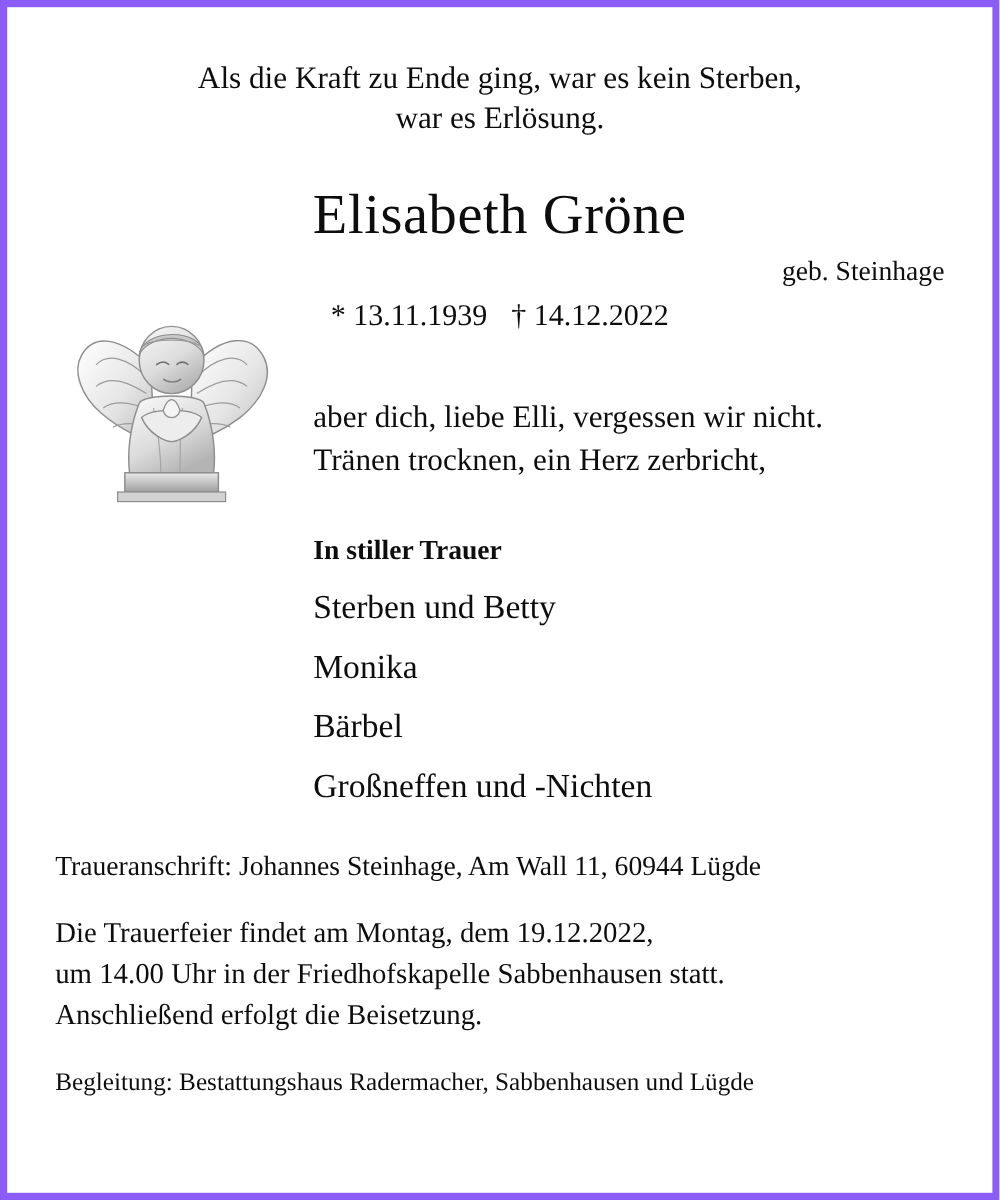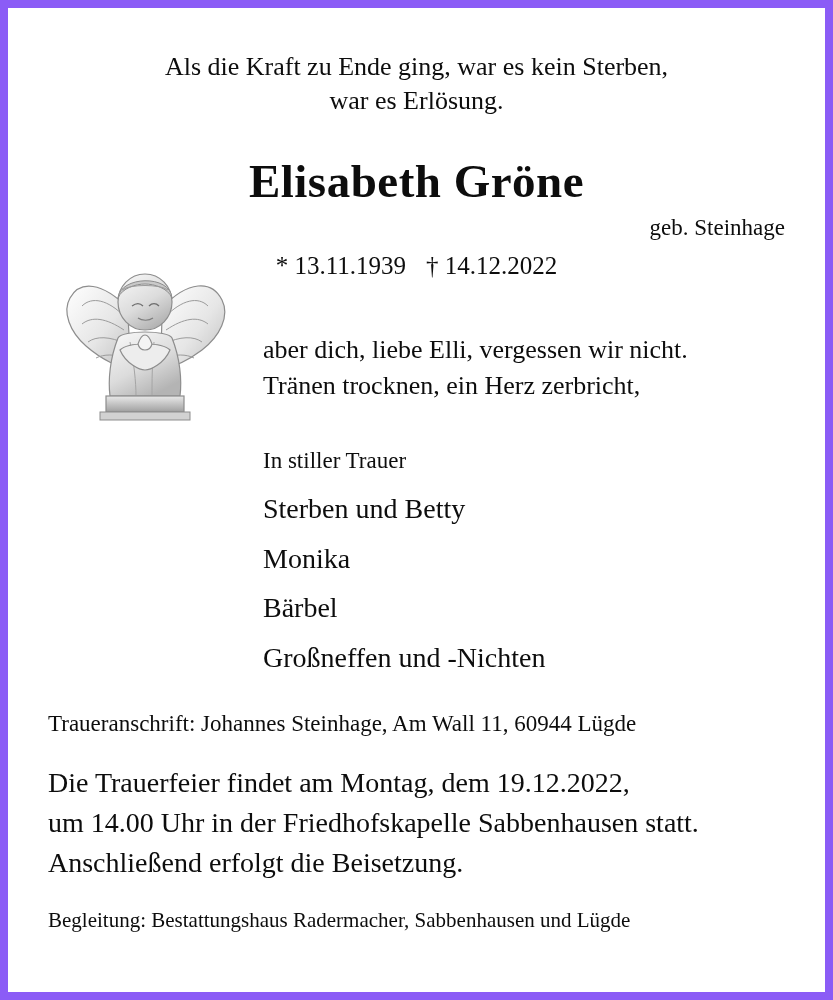--- a/index.html
+++ b/index.html
@@ -13,35 +13,35 @@
     font-family: "Liberation Serif", serif;
     color: #0d0d0d;
     overflow: hidden;
   }
   .obituary {
     position: relative;
     box-sizing: border-box;
     width: 833px;
     height: 1000px;
     background: #ffffff;
-    border: 8px solid #8b5cf6;
+    border: 6px solid #8b5cf6;
     padding: 30px 40px 18px 40px;
   }
   .verse {
     text-align: center;
     font-size: 26px;
     line-height: 1.32;
     margin: 12px 0 0 0;
   }
   .verse div { white-space: nowrap; }
 
   .name {
     text-align: center;
     font-size: 47px;
-    font-weight: bold;
+    font-weight: normal;
     letter-spacing: 0.5px;
     margin: 38px 0 0 0;
     line-height: 1.05;
   }
   .maiden {
     text-align: right;
     font-size: 23px;
     margin-top: 9px;
   }
   .dates {
@@ -60,36 +60,37 @@
   }
 
   .poem {
     font-size: 26px;
     line-height: 1.38;
     margin: 52px 0 0 215px;
   }
   .mourn-intro {
     font-size: 23px;
     margin: 44px 0 0 215px;
+    font-weight: bold;
   }
   .mourners {
     margin: 10px 0 0 215px;
   }
   .mourners div {
     font-size: 28px;
     line-height: 1.78;
   }
 
   .address {
     font-size: 23px;
     margin: 28px 0 0 0;
     text-align: left;
   }
   .ceremony {
-    font-size: 28px;
+    font-size: 24px;
     line-height: 1.42;
     margin: 26px 0 0 0;
   }
   .escort {
     font-size: 21px;
     margin: 26px 0 0 0;
   }
 </style>
 </head>
 <body>

